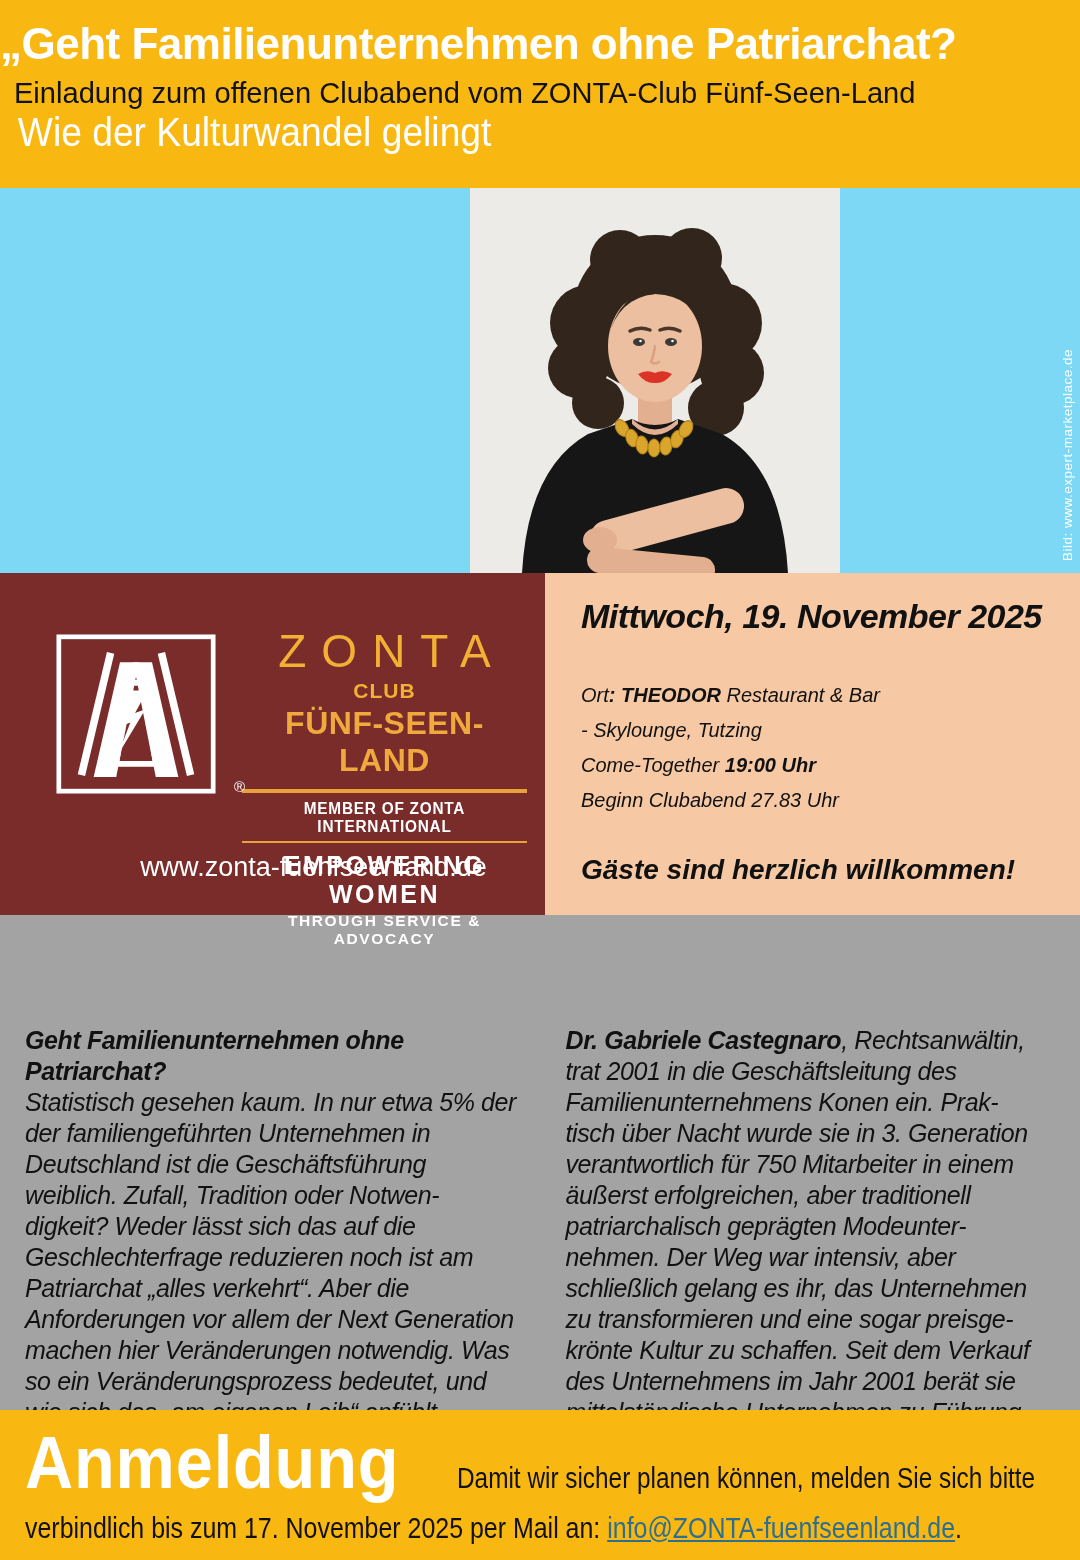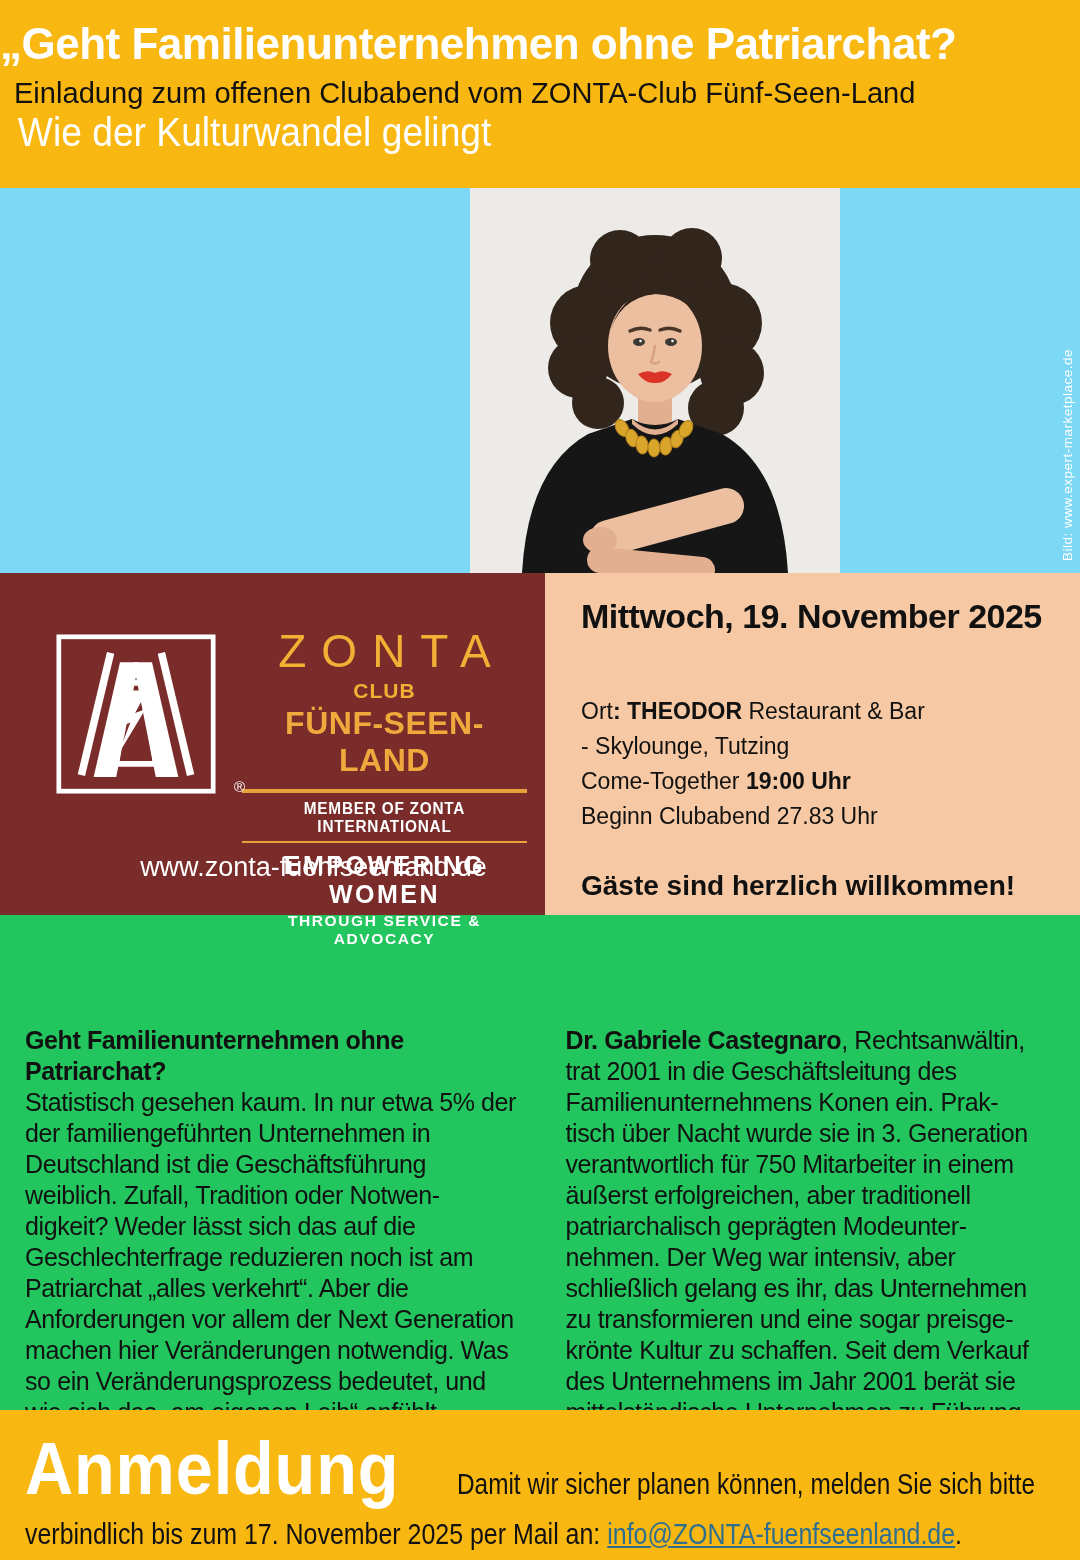--- a/index.html
+++ b/index.html
@@ -57,39 +57,39 @@
   .zonta-member{font-size:16px;font-weight:700;color:#fff;letter-spacing:.8px;margin-top:7px;
     display:inline-block;transform:scaleX(.96);}
   .zonta-tag1{font-size:25px;font-weight:700;color:#fff;letter-spacing:2.5px;margin-top:8px;}
   .zonta-tag2{font-size:15.5px;font-weight:700;color:#fff;letter-spacing:1.6px;margin-top:3px;}
   .website{
     position:absolute;left:0;right:0;bottom:32px;text-align:center;padding-left:82px;
     font-size:27px;color:#ffffff;
   }
   .event-box{
     flex:1;background:#F6C9A4;box-sizing:border-box;
-    padding:24px 18px 0 36px;color:#111;
+    padding:24px 18px 0 36px;color:#111;font-style:italic;
   }
   .event-date{font-size:34px;font-weight:700;letter-spacing:-0.5px;}
-  .event-lines{margin-top:58px;font-size:23px;line-height:35px;}
+  .event-lines{margin-top:42px;font-size:20px;line-height:35px;}
   .event-guests{margin-top:34px;font-size:28px;line-height:35px;}
   .b{font-weight:700;}
   
   .columns{
-    display:flex;gap:46px;padding:48px 20px 0 25px;background:#22c55e;
+    display:flex;gap:46px;padding:48px 20px 0 25px;background:#a3a3a3;font-style:italic;
   }
   .col{flex:1;font-size:25px;line-height:31px;letter-spacing:-0.4px;white-space:pre;}
   .col h3{margin:0;font-size:25px;font-weight:700;line-height:31px;}
   .col p{margin:0;}
   
   .footer{
     position:absolute;left:0;right:0;bottom:0;height:150px;background:#F9B711;
     padding:0 0 0 25px;box-sizing:border-box;
   }
-  .footer-row1{display:flex;align-items:baseline;gap:16px;margin-top:22px;}
+  .footer-row1{display:flex;align-items:baseline;gap:16px;margin-top:16px;}
   .anmeldung{
     font-size:74px;font-weight:700;color:#ffffff;letter-spacing:1px;line-height:1;
     display:inline-block;transform:scaleX(.9);transform-origin:left bottom;
   }
   .footer-text1{
     font-size:29px;color:#111;display:inline-block;
     transform:scaleX(.84);transform-origin:left bottom;white-space:nowrap;
   }
   .footer-row2{
     margin-top:12px;font-size:29px;color:#111;

